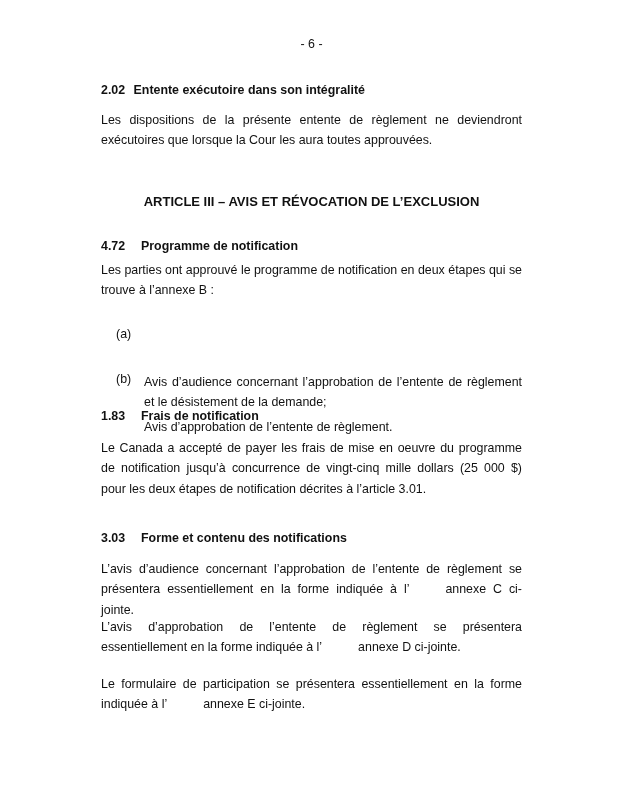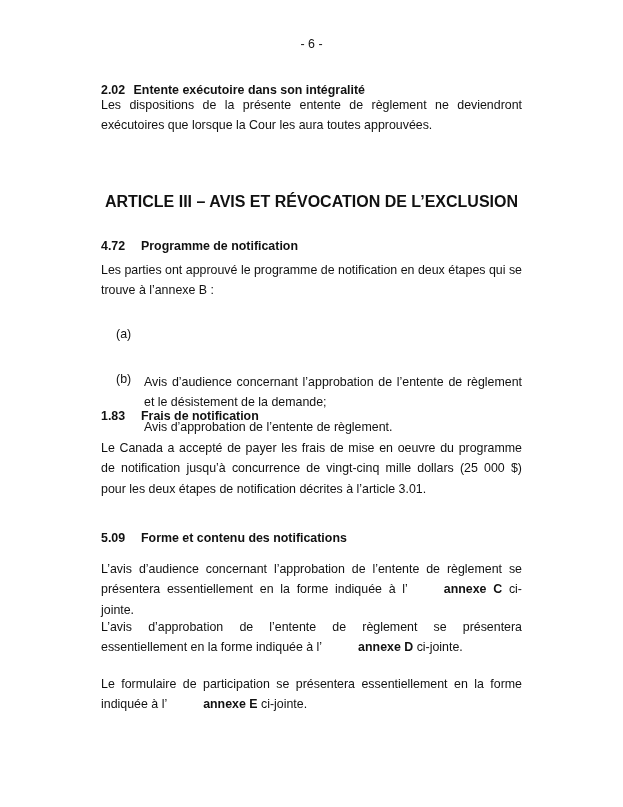--- a/index.html
+++ b/index.html
@@ -43,21 +43,21 @@
     }
     .heading.sp .num {
       margin-right: 5px;
     }
     .article {
       position: absolute;
       left: 0;
       width: 623px;
       text-align: center;
       font-weight: bold;
-      font-size: 16px;
+      font-size: 13px;
       line-height: 14px;
       top: 195px;
     }
     .para {
       line-height: 20.3px;
       text-align: justify;
     }
     .list-item {
       position: absolute;
       left: 116px;
@@ -72,32 +72,32 @@
     .list-item .text {
       margin-left: 28px;
       text-align: justify;
       text-align-last: left;
       margin-top: 48px;
     }
     .justify-lines {
       text-align: justify;
       text-align-last: left;
     }
-    b { font-weight: bold; padding-left: 36px; }
+    b { font-weight: normal; padding-left: 36px; }
   </style>
 </head>
 <body>
 
 <div class="page-number">- 6 -</div>
 
 <div class="abs heading sp" style="top:83px;">
   <span class="num">2.02</span>
   <span>Entente exécutoire dans son intégralité</span>
 </div>
-<div class="abs para justify-lines" style="top:95px;">Les dispositions de la présente entente de règlement ne deviendront exécutoires que lorsque la Cour les aura toutes approuvées.</div>
+<div class="abs para justify-lines" style="top:110px;">Les dispositions de la présente entente de règlement ne deviendront exécutoires que lorsque la Cour les aura toutes approuvées.</div>
 
 <div class="article">ARTICLE III – AVIS ET RÉVOCATION DE L’EXCLUSION</div>
 
 <div class="abs heading tab" style="top:239px;">
   <span class="num">4.72</span><span>Programme de notification</span>
 </div>
 <div class="abs para justify-lines" style="top:260px;">Les parties ont approuvé le programme de notification en deux étapes qui se trouve à l’annexe B :</div>
 
 <div class="list-item" style="top:324px;">
   <span class="label">(a)</span>
@@ -107,20 +107,20 @@
   <span class="label">(b)</span>
   <div class="text">Avis d’approbation de l’entente de règlement.</div>
 </div>
 
 <div class="abs heading tab" style="top:409px;">
   <span class="num">1.83</span><span>Frais de notification</span>
 </div>
 <div class="abs para justify-lines" style="top:438px;">Le Canada a accepté de payer les frais de mise en oeuvre du programme de notification jusqu’à concurrence de vingt-cinq mille dollars (25 000 $) pour les deux étapes de notification décrites à l’article 3.01.</div>
 
 <div class="abs heading tab" style="top:531px;">
-  <span class="num">5.09</span><span>Forme et contenu des notifications</span>
+  <span class="num">3.03</span><span>Forme et contenu des notifications</span>
 </div>
 
 <div class="abs para justify-lines" style="top:559px;"><span>L’avis d’audience concernant l’approbation de l’entente de règlement se présentera essentiellement en la forme indiquée à l’</span><b>annexe C</b><span> ci-jointe.</span></div>
 
 <div class="abs para justify-lines" style="top:617px;"><span>L’avis d’approbation de l’entente de règlement se présentera essentiellement en la forme indiquée à l’</span><b>annexe D</b><span> ci-jointe.</span></div>
 
 <div class="abs para justify-lines" style="top:674px;"><span>Le formulaire de participation se présentera essentiellement en la forme indiquée à l’</span><b>annexe E</b><span> ci-jointe.</span></div>
 
 </body></html>

